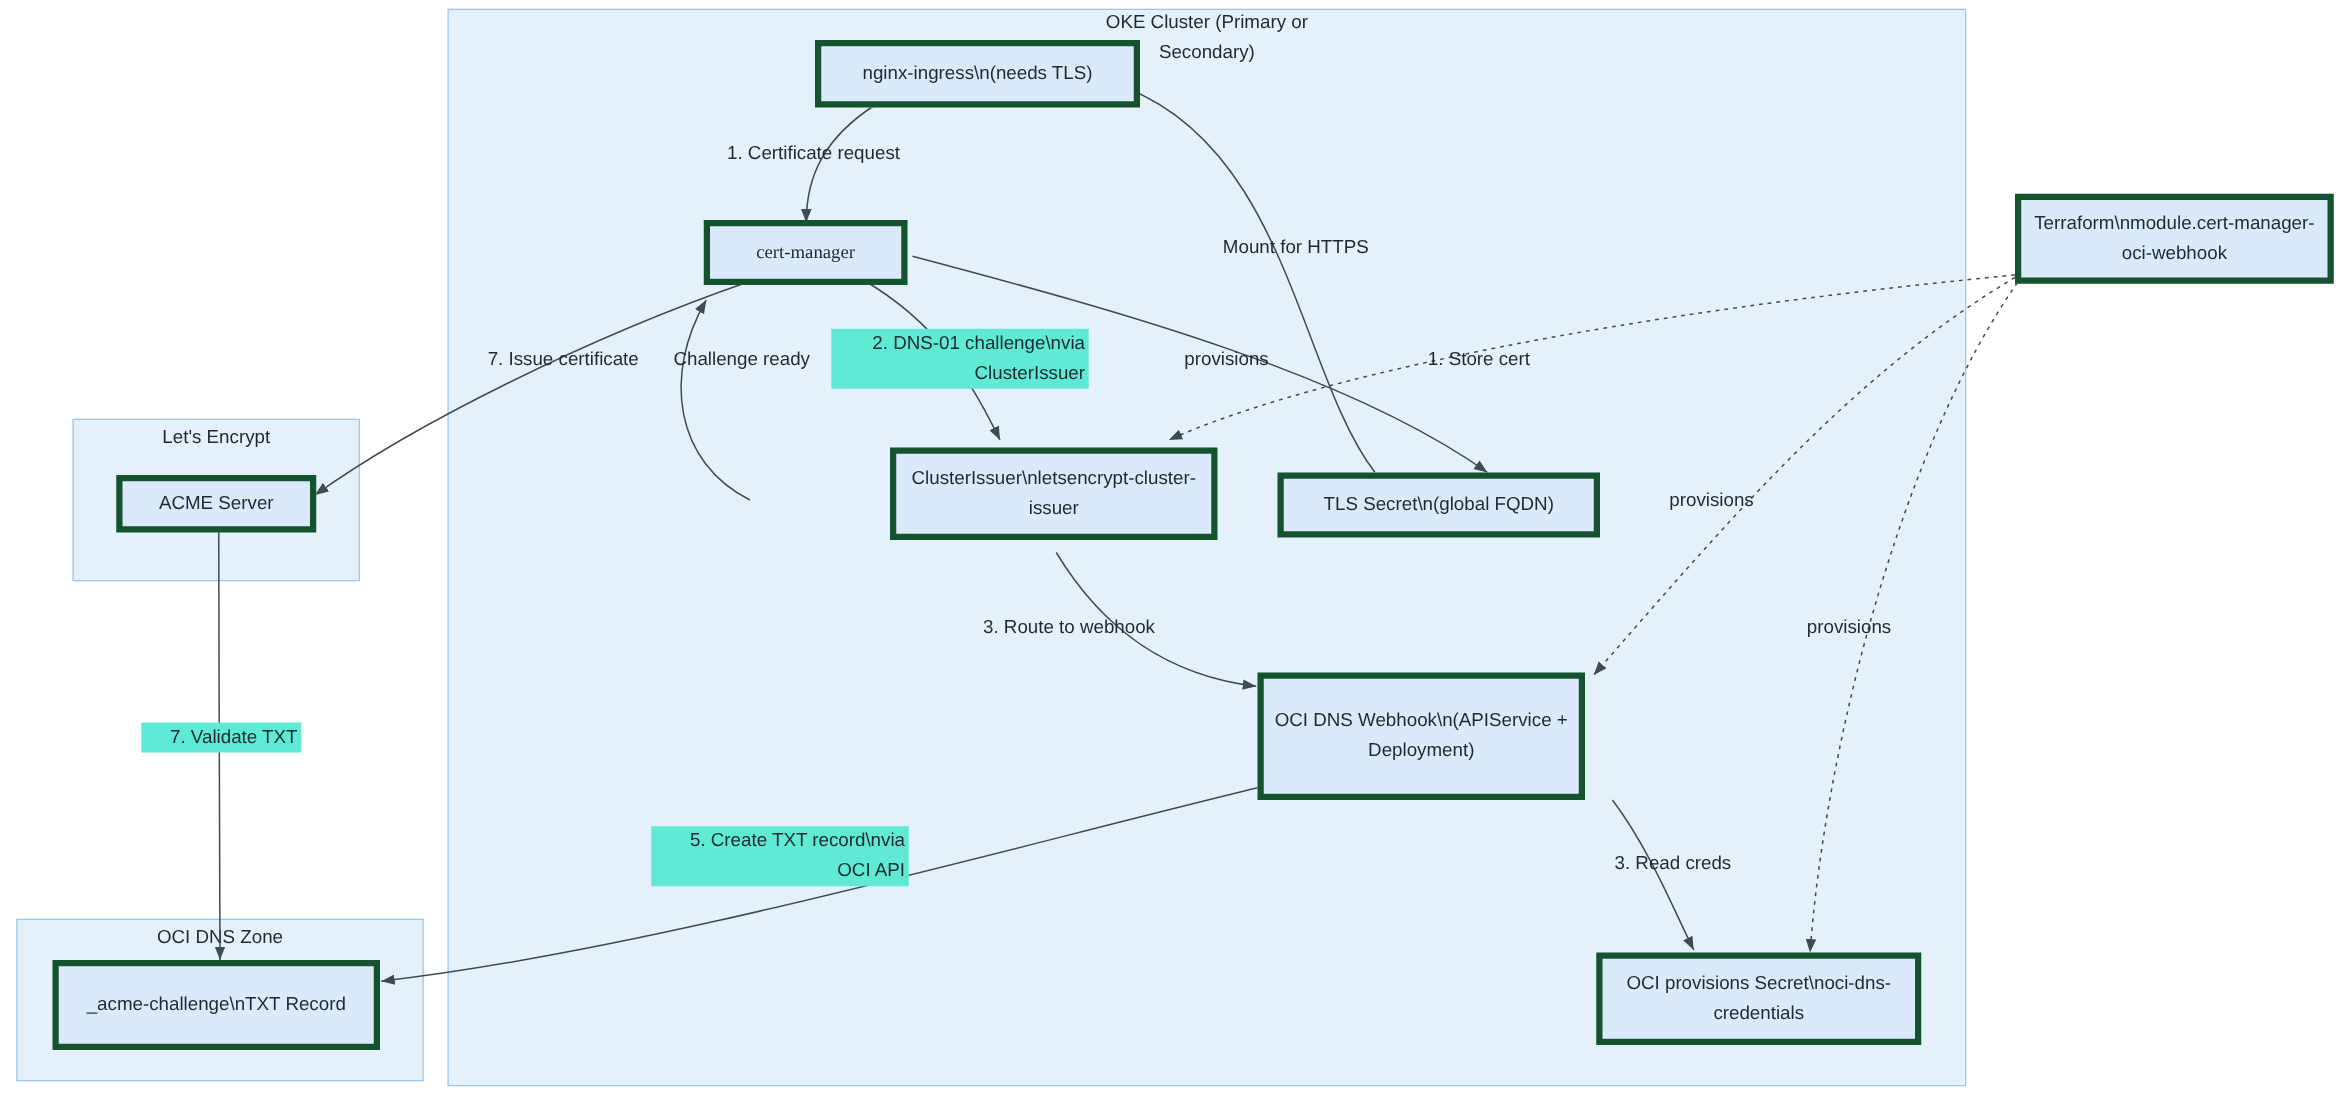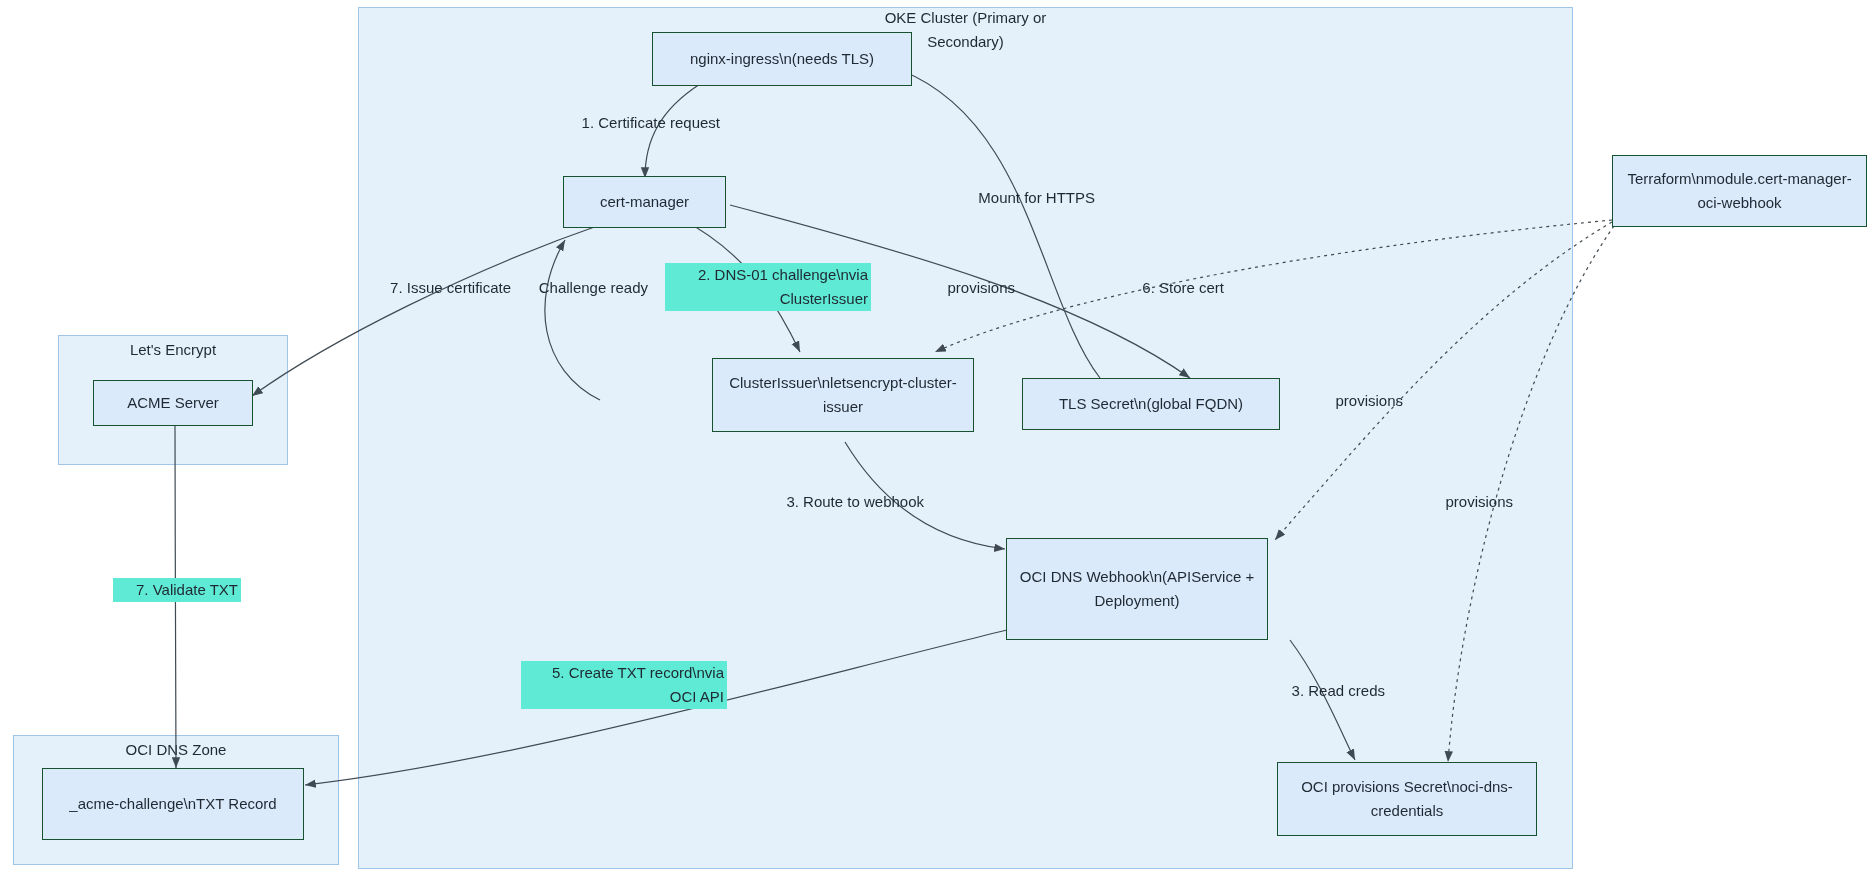--- a/index.html
+++ b/index.html
@@ -38,21 +38,21 @@
     text-align: center;
     font-size: 15px;
     line-height: 24px;
     color: #1f2933;
     white-space: pre-line;
   }
   .node {
     position: absolute;
     box-sizing: border-box;
     background: #dbeafa;
-    border: 1px solid #14532d;
+    border: 5px solid #14532d;
     display: flex;
     align-items: center;
     justify-content: center;
     text-align: center;
     font-size: 15px;
     line-height: 24px;
     color: #1f2933;
     white-space: pre-line;
     padding: 2px 6px;
   }
@@ -120,21 +120,21 @@
       <path d="M 1612,220 C 1300,250 1050,300 935,352" marker-end="url(#arrow)"></path>
 
       <path d="M 1612,222 C 1480,300 1380,420 1275,540" marker-end="url(#arrow)"></path>
 
       <path d="M 1614,226 C 1520,360 1460,600 1448,762" marker-end="url(#arrow)"></path>
     </g>
   </svg>
 
   <div class="node" style="left:652px; top:32px; width:260px; height:54px;">nginx-ingress\n(needs TLS)</div>
 
-  <div class="node" style="left:563px; top:176px; width:163px; height:52px;">cert-manager</div>
+  <div class="node" style="left:563px; top:176px; width:163px; height:52px;font-family:Liberation Serif, serif;">cert-manager</div>
 
   <div class="node" style="left:712px; top:358px; width:262px; height:74px;">ClusterIssuer\nletsencrypt-cluster-issuer</div>
 
   <div class="node" style="left:1022px; top:378px; width:258px; height:52px;">TLS Secret\n(global FQDN)</div>
 
   <div class="node" style="left:1006px; top:538px; width:262px; height:102px;">OCI DNS Webhook\n(APIService + Deployment)</div>
 
   <div class="node" style="left:1277px; top:762px; width:260px; height:74px;">OCI provisions Secret\noci-dns-credentials</div>
 
   <div class="node" style="left:93px; top:380px; width:160px; height:46px;">ACME Server</div>
@@ -150,21 +150,21 @@
   <div class="edge-label" style="left:764px; top:490px; width:160px;">3. Route to webhook</div>
 
   <div class="edge-label" style="left:1265px; top:679px; width:120px;">3. Read creds</div>
 
   <div class="edge-label boxed" style="left:521px; top:661px; width:200px;">5. Create TXT record\nvia OCI API</div>
 
   <div class="edge-label boxed" style="left:113px; top:578px; width:122px;">7. Validate TXT</div>
 
   <div class="edge-label" style="left:371px; top:276px; width:140px;">7. Issue certificate</div>
 
-  <div class="edge-label" style="left:1114px; top:276px; width:110px;">6. Store cert</div>
+  <div class="edge-label" style="left:1114px; top:276px; width:110px;">1. Store cert</div>
 
   <div class="edge-label" style="left:520px; top:276px; width:128px;">Challenge ready</div>
 
   <div class="edge-label" style="left:955px; top:186px; width:140px;">Mount for HTTPS</div>
 
   <div class="edge-label" style="left:920px; top:276px; width:95px;">provisions</div>
 
   <div class="edge-label" style="left:1308px; top:389px; width:95px;">provisions</div>
 
   <div class="edge-label" style="left:1418px; top:490px; width:95px;">provisions</div>

